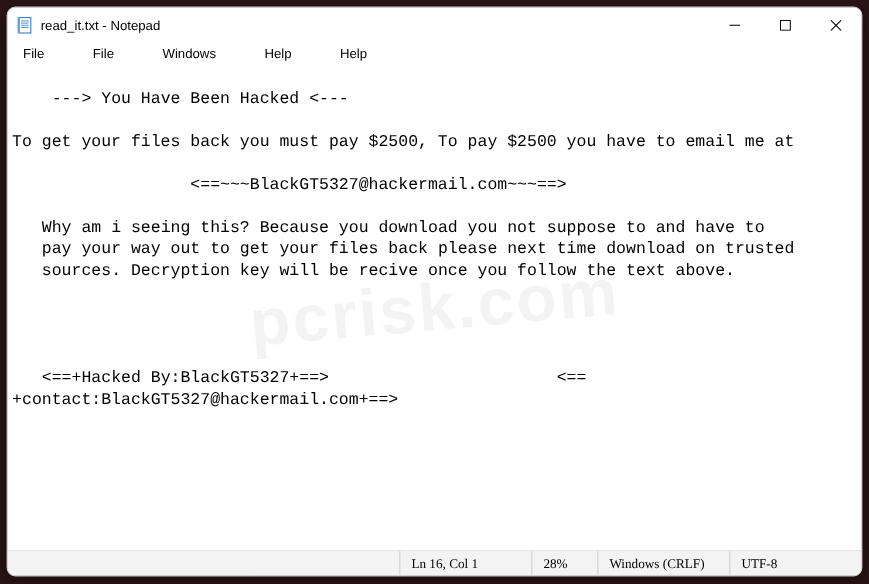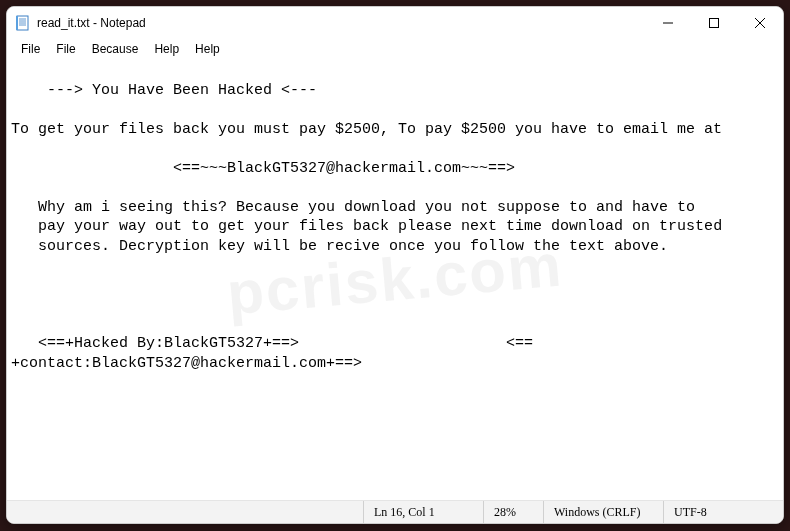--- a/index.html
+++ b/index.html
@@ -61,20 +61,21 @@
       color: #000;
       cursor: default;
     }
     .menu-bar {
       height: 20px;
       display: flex;
       align-items: center;
       padding-left: 6px;
       font-size: 12px;
       color: #000;
+      gap: 28px;
     }
     .menu-item {
       padding: 2px 8px;
       cursor: default;
     }
     .text-area {
       flex: 1;
       padding: 2px 4px;
       font-family: Consolas, "Courier New", monospace;
       font-size: 15px;
@@ -152,21 +153,21 @@
             <line x1="0" y1="0" x2="10" y2="10" stroke="#000" stroke-width="1"></line>
             <line x1="10" y1="0" x2="0" y2="10" stroke="#000" stroke-width="1"></line>
           </svg>
       </div>
     </div>
   </div>
 
   <div class="menu-bar">
     <span class="menu-item">File</span>
     <span class="menu-item">File</span>
-    <span class="menu-item">Because</span>
+    <span class="menu-item">Windows</span>
     <span class="menu-item">Help</span>
     <span class="menu-item">Help</span>
   </div>
 
   <div class="text-area">
     <span>---&gt; You Have Been Hacked &lt;---
 
 To get your files back you must pay $2500, To pay $2500 you have to email me at
 
                   &lt;==~~~BlackGT5327@hackermail.com~~~==&gt;

